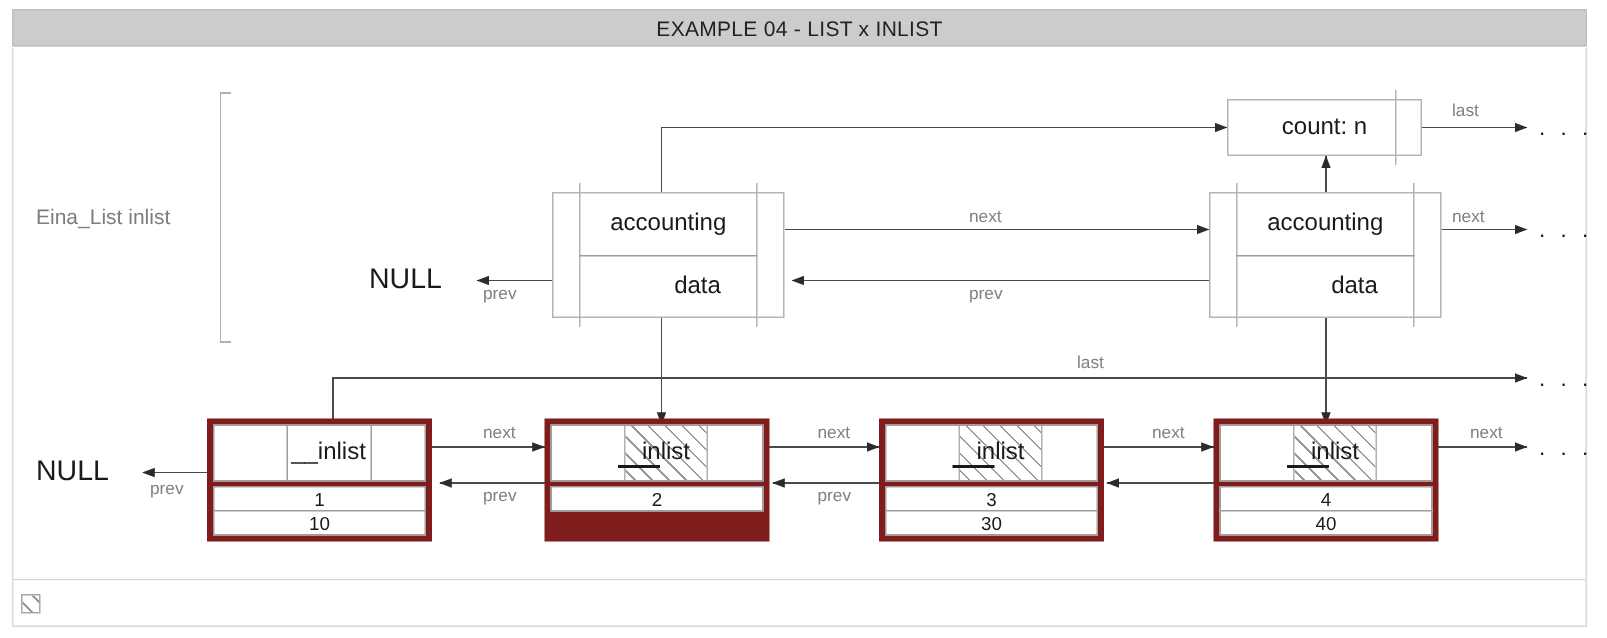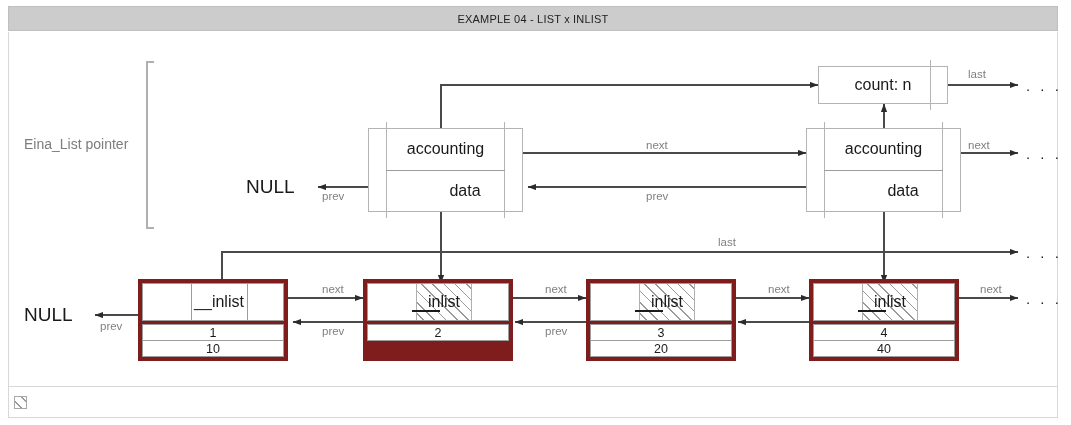--- a/index.html
+++ b/index.html
@@ -4,21 +4,21 @@
 <style>
   html,body{margin:0;padding:0;background:#fff;}
   body{font-family:"Liberation Sans","DejaVu Sans",sans-serif;}
   #page{position:relative;width:1071px;height:425px;background:#ffffff;overflow:hidden;}
 
   
   #titlebar{position:absolute;left:8px;top:6px;width:1050px;height:25px;
             background:#cccccc;border:1px solid #bfbfbf;box-sizing:border-box;}
   #titlebar .t{position:absolute;left:0;top:0;width:100%;height:100%;
             display:flex;align-items:center;justify-content:center;
-            font-size:11px;color:#222;letter-spacing:.2px;text-align:right;}
+            font-size:14px;color:#222;letter-spacing:.2px;text-align:right;}
 
   
   #canvas{position:absolute;left:8px;top:32px;width:1050px;height:355px;
           border:1px solid #d8d8d8;border-top:none;box-sizing:border-box;background:#fff;}
   #legendbar{position:absolute;left:8px;top:387px;width:1050px;height:31px;
           border:1px solid #d8d8d8;border-top:none;box-sizing:border-box;background:#fff;}
   .lbl{position:absolute;color:#808080;font-size:11.5px;white-space:nowrap;}
   .bigtxt{position:absolute;color:#1a1a1a;font-size:19px;white-space:nowrap;}
   .graytxt{position:absolute;color:#7d7d7d;font-size:14px;white-space:nowrap;}
 
@@ -118,21 +118,21 @@
 
       <path d="M733,298 L809,298" marker-end="url(#ah)"></path>
       <path d="M809,322 L738,322" marker-end="url(#ah)"></path>
 
       <path d="M956,298 L1018,298" marker-end="url(#ah)"></path>
 
       <path d="M138,315 L95,315" marker-end="url(#ah)"></path>
     </g>
   </svg>
 
-  <div class="graytxt" style="left:24px;top:136px;">Eina_List pointer</div>
+  <div class="graytxt" style="left:24px;top:136px;">Eina_List inlist</div>
 
   <div class="bigtxt" style="left:246px;top:176px;">NULL</div>
   <div class="bigtxt" style="left:24px;top:304px;">NULL</div>
 
   <div class="countbox" style="left:818px;top:66px;width:130px;height:38px;padding-left:26px;">
     <div class="stem" style="left:111px;"></div>
     <div class="txt">count: n</div>
   </div>
   <div class="lbl" style="left:968px;top:68px;">last</div>
   <div class="dots" style="left:1026px;top:77px;">. . .</div>
@@ -184,21 +184,21 @@
   <div class="lbl" style="left:545px;top:283px;">next</div>
   <div class="lbl" style="left:322px;top:325px;">prev</div>
 
   <div class="inode" style="left:586px;top:279px;width:150px;height:82px;">
     <div class="toprow">
       <div class="hatch" style="left:48px;width:56px;"></div>
       <div class="ilabel" style="padding-left:12px;">inlist</div>
       <div class="ulbar" style="left:44px;width:28px;top:26px;"></div>
     </div>
     <div class="valrow" style="top:45px;">3</div>
-    <div class="valrow" style="top:61px;">20</div>
+    <div class="valrow" style="top:61px;">30</div>
   </div>
   <div class="lbl" style="left:768px;top:283px;">next</div>
   <div class="lbl" style="left:545px;top:325px;">prev</div>
 
   <div class="inode" style="left:809px;top:279px;width:150px;height:82px;">
     <div class="toprow">
       <div class="hatch" style="left:48px;width:56px;"></div>
       <div class="ilabel" style="padding-left:12px;">inlist</div>
       <div class="ulbar" style="left:44px;width:28px;top:26px;"></div>
     </div>

